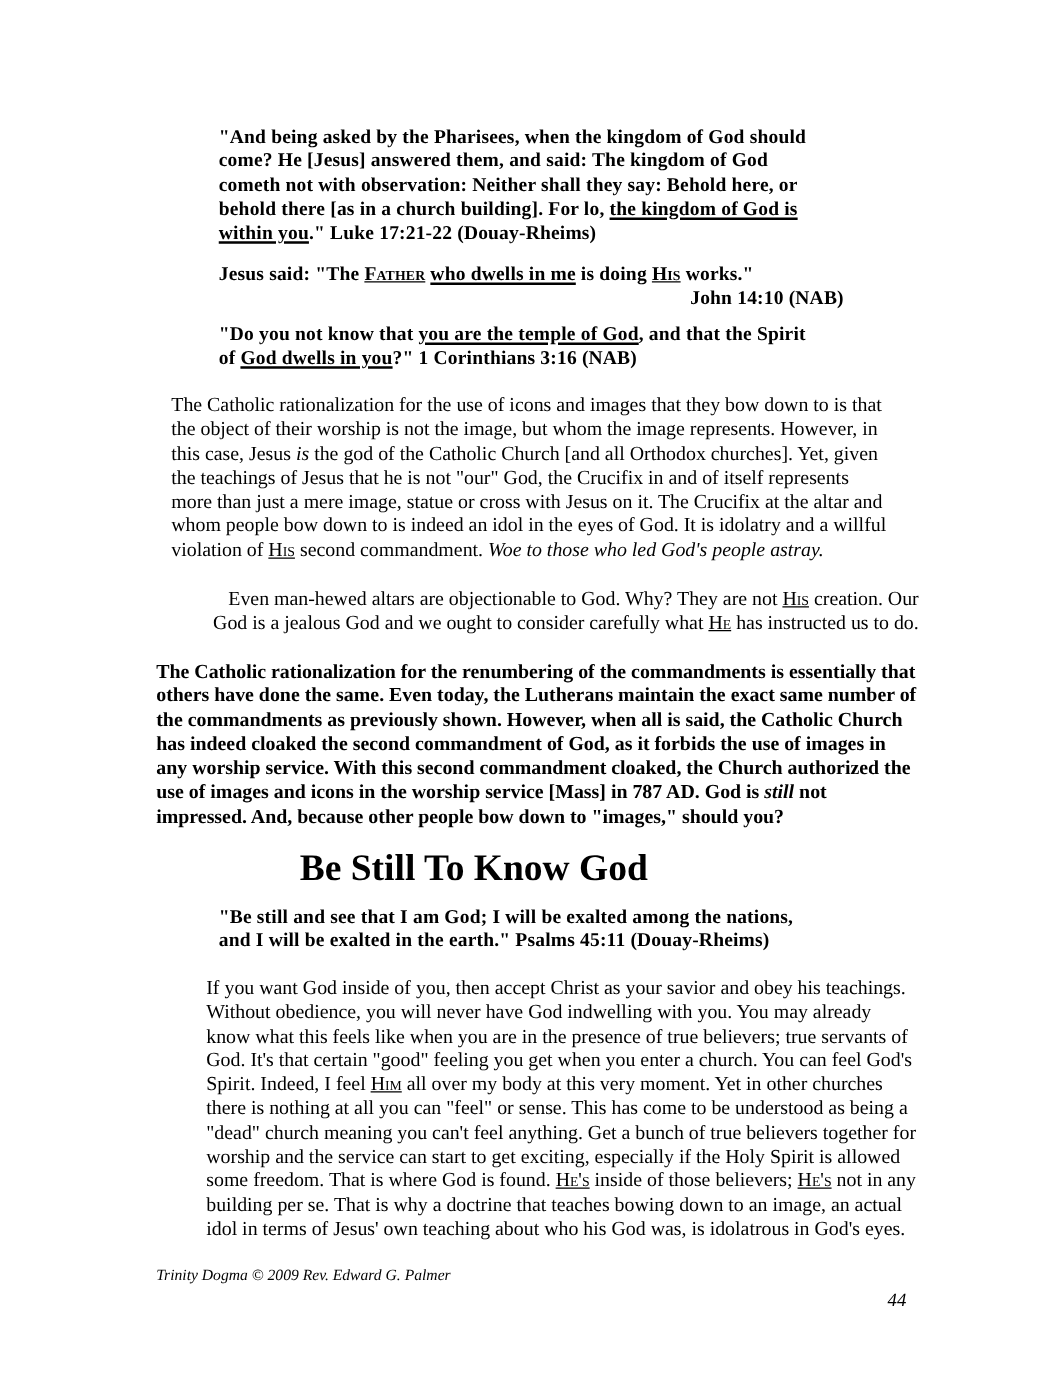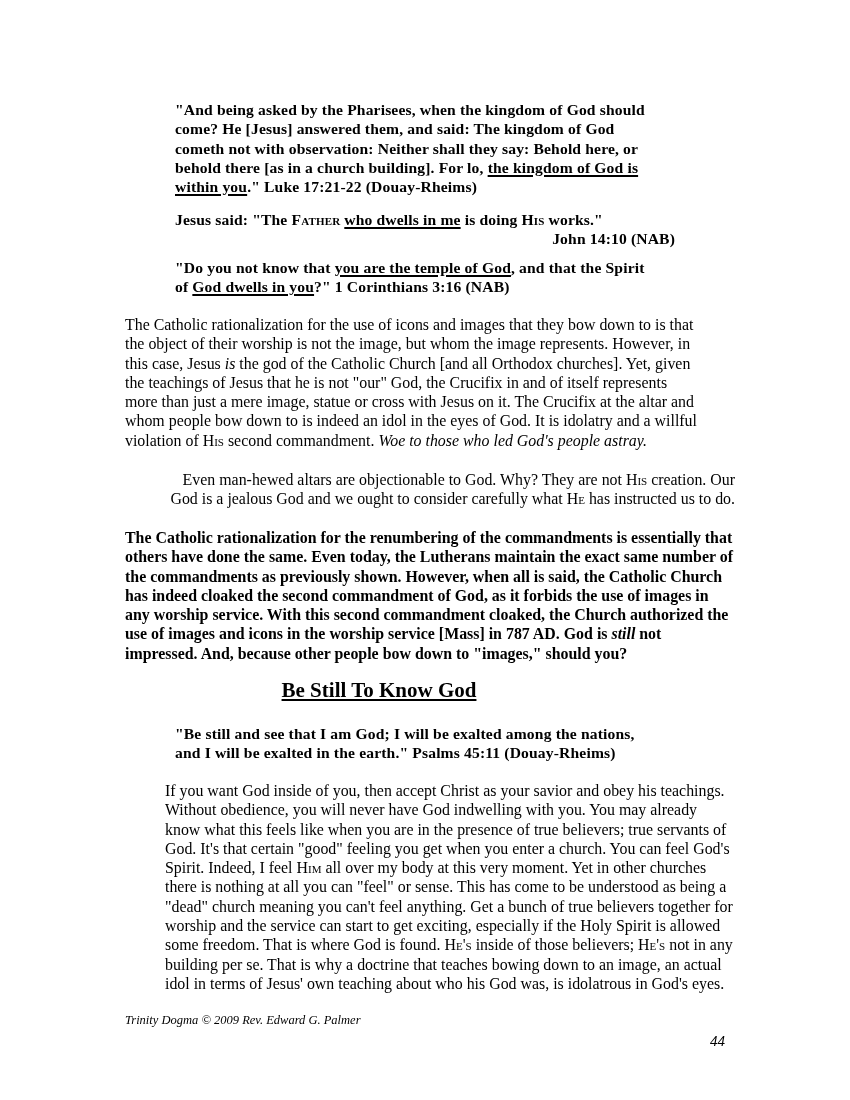--- a/index.html
+++ b/index.html
@@ -7,23 +7,23 @@
          font-family: "Liberation Serif", "DejaVu Serif", serif; color: #000; }
   .page { position: absolute; left: 0; top: 0; width: 850px; height: 1100px; }
   .quote { position: absolute; left: 175px; width: 520px; font-weight: bold;
            font-size: 15.6px; line-height: 19.3px; letter-spacing: 0.15px; }
   .quote .line { display: block; white-space: nowrap; }
   .quote .line.right { text-align: right; width: 500px; }
   .body-p { position: absolute; left: 125px; width: 610px; font-size: 15.9px;
             line-height: 19.3px; }
   .body-p .line { display: block; white-space: nowrap; }
   u { text-decoration: underline; text-underline-offset: 2px; text-decoration-thickness: 1.5px; }
-  .sc { font-variant: small-caps; }
+  .sc { font-variant: small-caps; text-decoration: underline; }
   .heading { position: absolute; left: 0; width: 758px; top: 678px; text-align: center;
-             font-weight: bold; font-size: 21px; text-decoration: underline; }
+             font-weight: bold; font-size: 30px; }
   .footer-left { position: absolute; left: 125px; top: 1013px; font-style: italic; font-size: 12.5px; }
   .footer-right { position: absolute; left: 710px; top: 1033px; font-style: italic; font-size: 15px; }
 </style>
 </head>
 <body>
 
 <div class="page">
 
   <div class="quote" style="top:100px;">
     <span class="line">"And being asked by the Pharisees, when the kingdom of God should</span>
@@ -36,21 +36,21 @@
   <div class="quote" style="top:210px;">
     <span class="line"><span>Jesus said: "The </span><span class="sc">Father</span><span> </span><u>who dwells in me</u><span> is doing </span><span class="sc">His</span><span> works."</span></span>
     <span class="line right">John 14:10 (NAB)</span>
   </div>
 
   <div class="quote" style="top:258px;">
     <span class="line"><span>"Do you not know that </span><u>you are the temple of God</u><span>, and that the Spirit</span></span>
     <span class="line"><span>of </span><u>God dwells in you</u><span>?" 1 Corinthians 3:16 (NAB)</span></span>
   </div>
 
-  <div class="body-p" style="top:315px;">
+  <div class="body-p" style="top:315px;margin-left:12px;">
     <span class="line">The Catholic rationalization for the use of icons and images that they bow down to is that</span>
     <span class="line">the object of their worship is not the image, but whom the image represents. However, in</span>
     <span class="line"><span>this case, Jesus </span><em>is</em><span> the god of the Catholic Church [and all Orthodox churches]. Yet, given</span></span>
     <span class="line">the teachings of Jesus that he is not "our" God, the Crucifix in and of itself represents</span>
     <span class="line">more than just a mere image, statue or cross with Jesus on it. The Crucifix at the altar and</span>
     <span class="line">whom people bow down to is indeed an idol in the eyes of God. It is idolatry and a willful</span>
     <span class="line"><span>violation of </span><span class="sc">His</span><span> second commandment. </span><em>Woe to those who led God's people astray.</em></span>
   </div>
 
   <div class="body-p" style="top:470px;text-align:right;">

